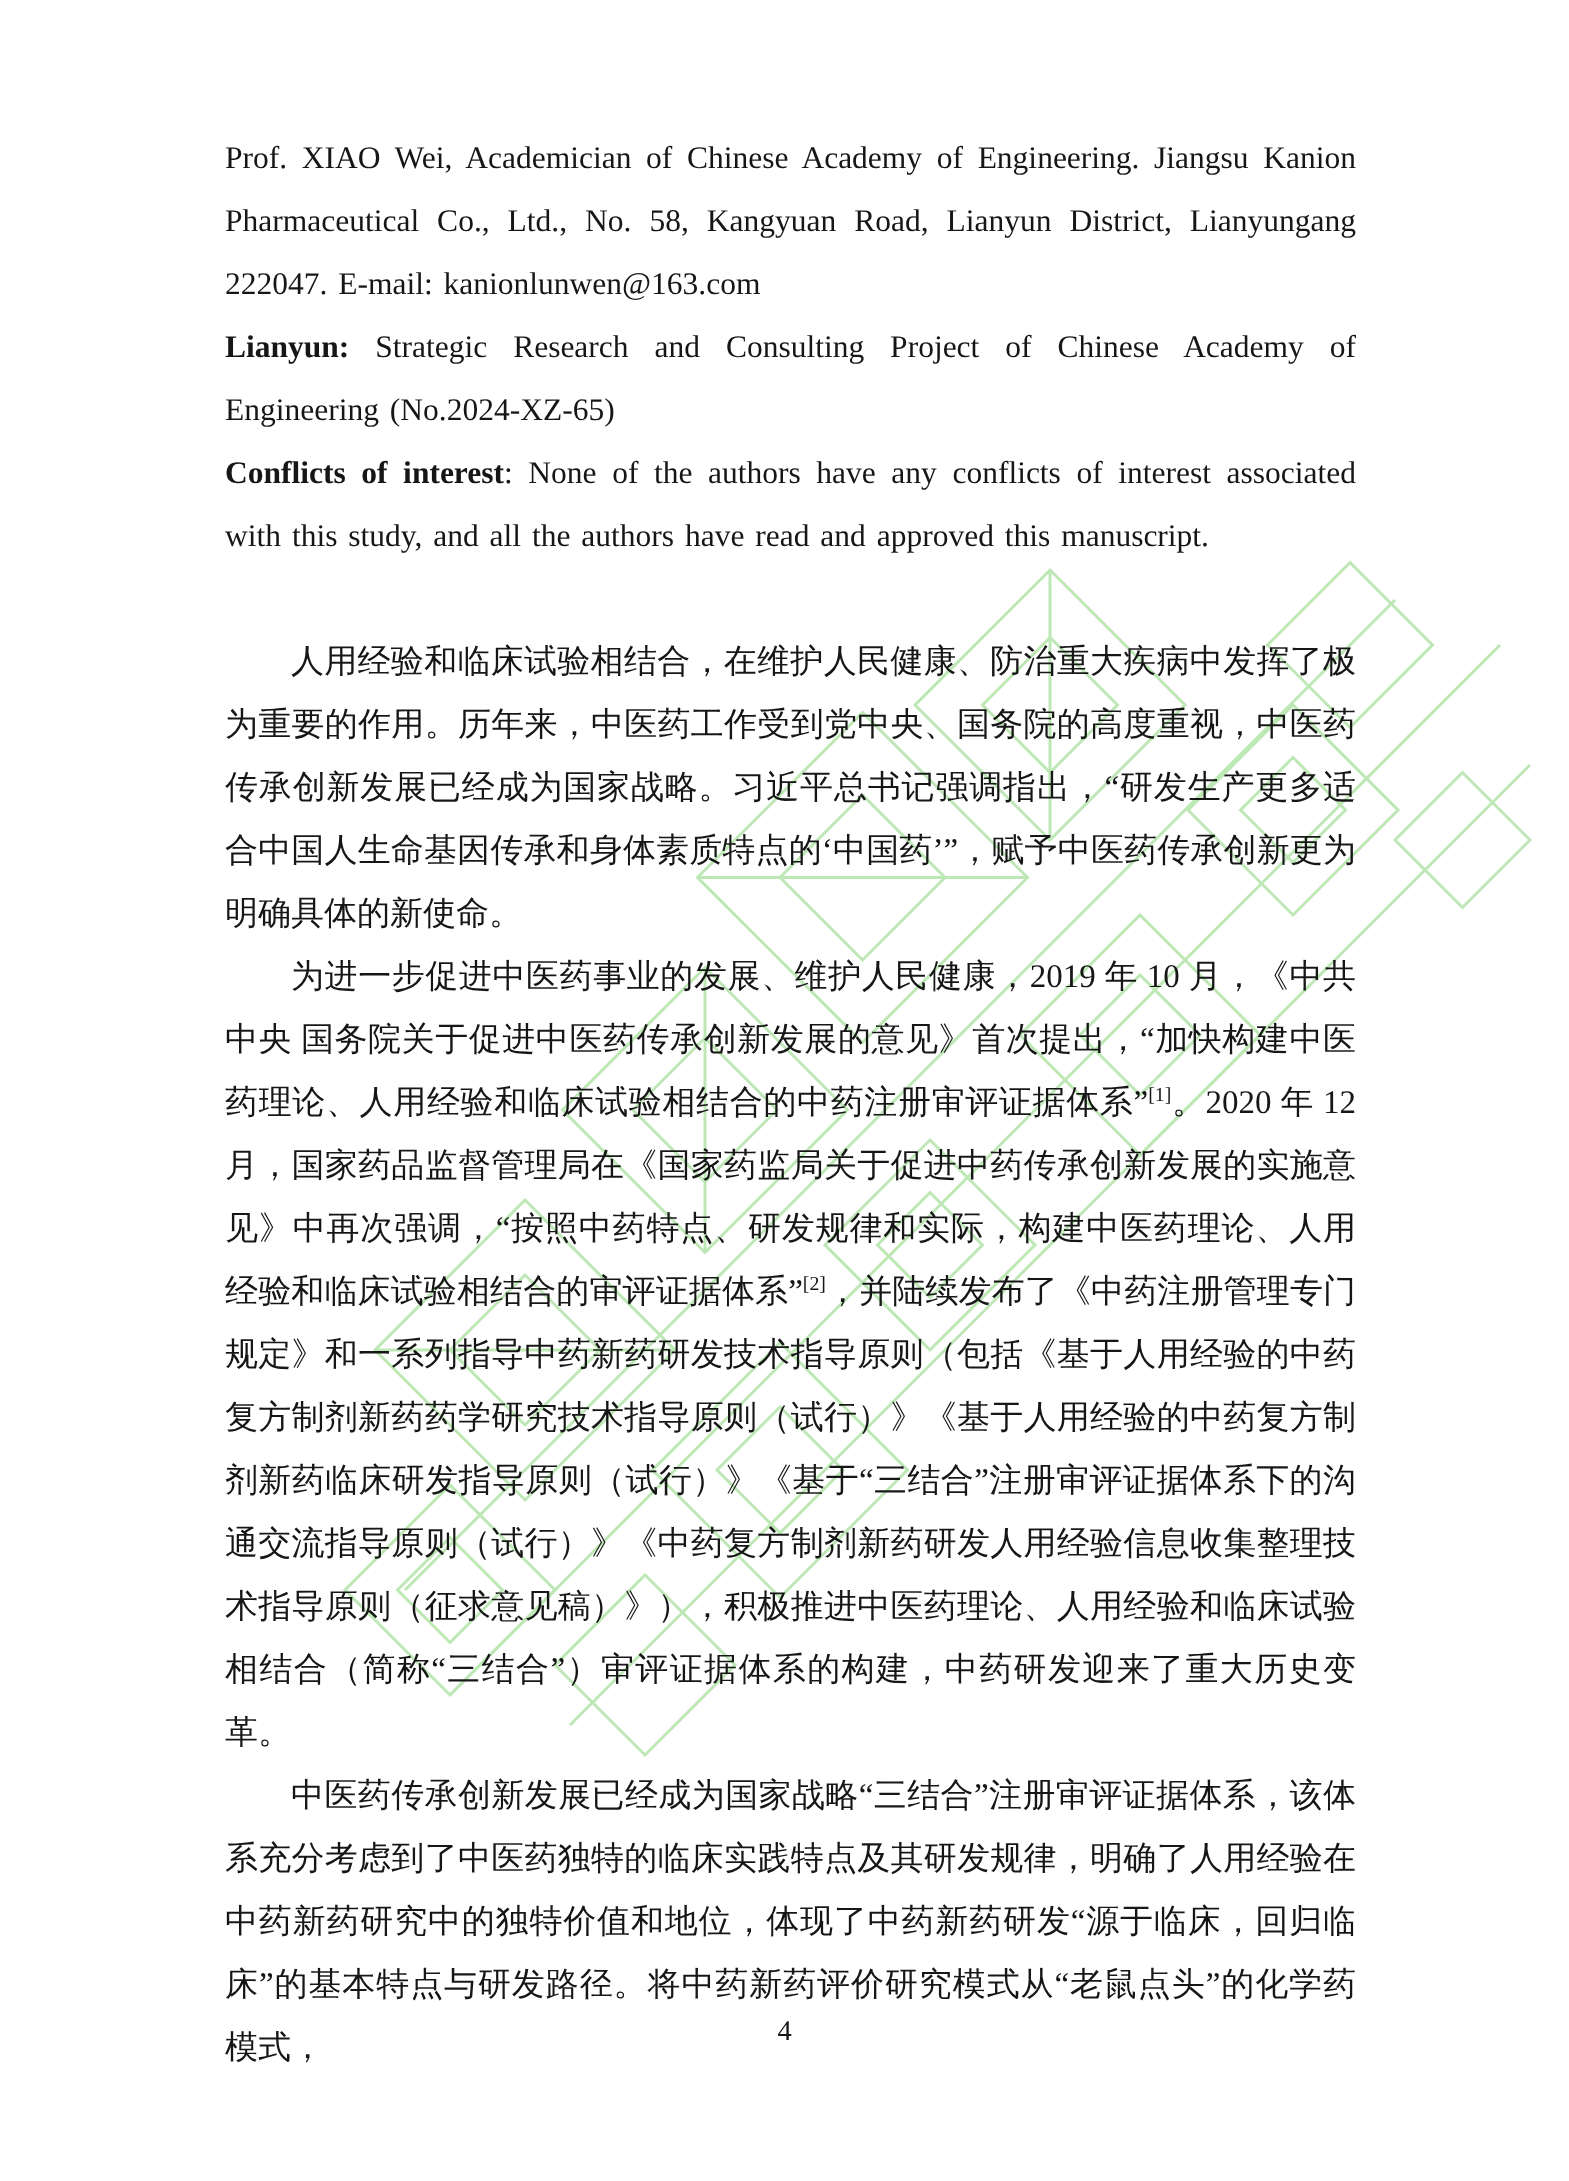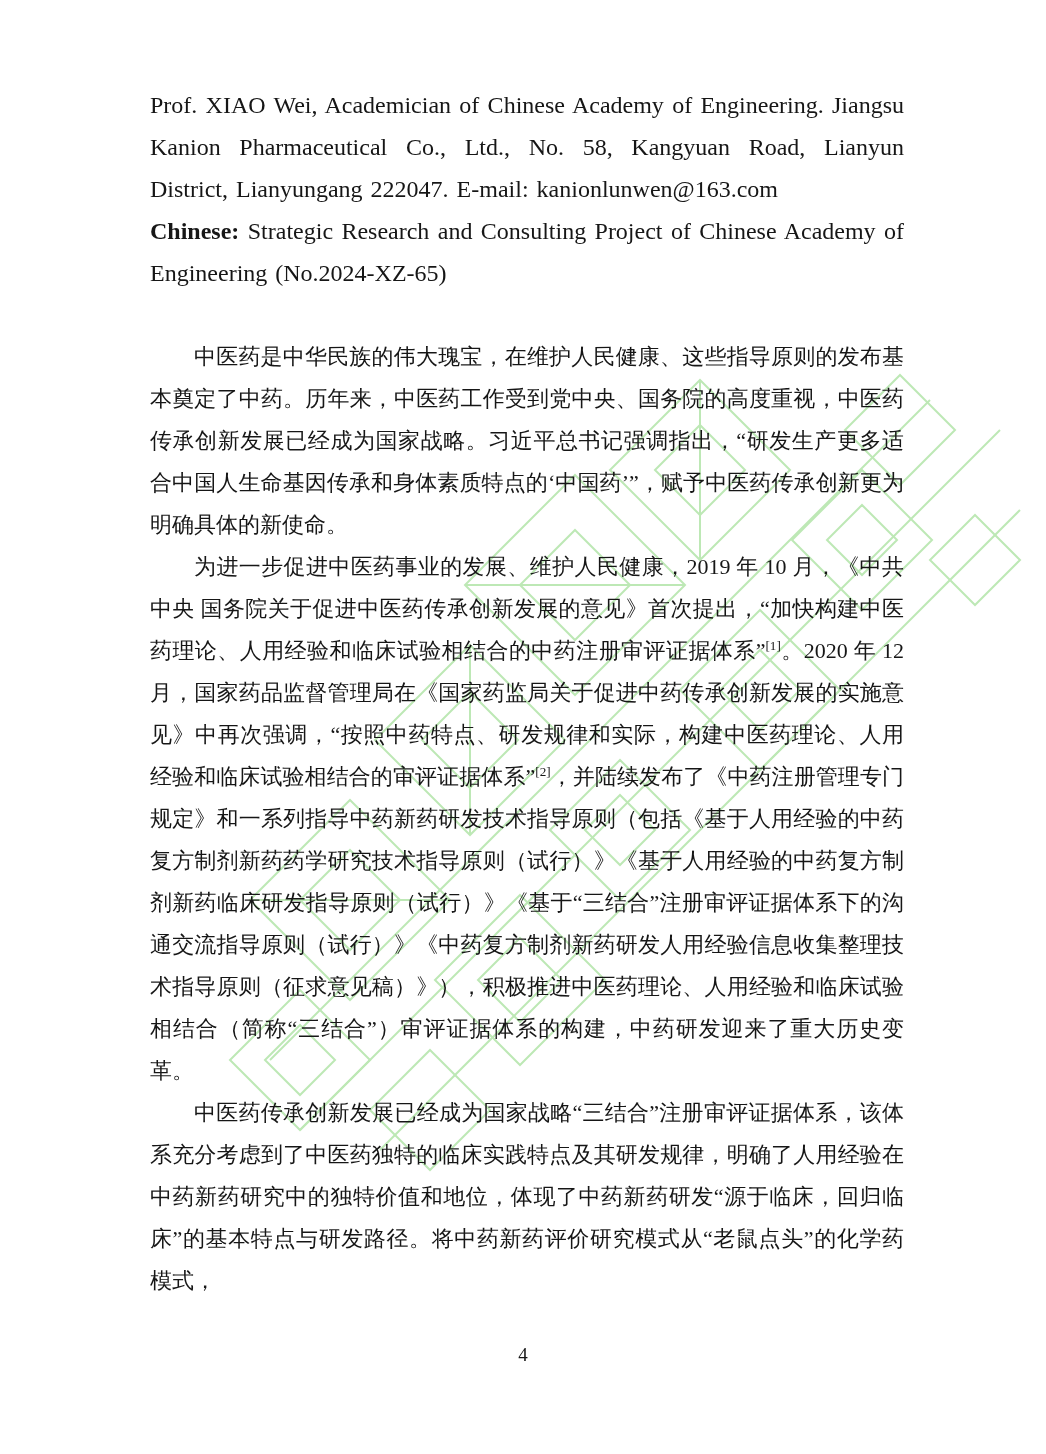--- a/index.html
+++ b/index.html
@@ -29,21 +29,21 @@
     pointer-events: none;
   }
   .watermark * { stroke: var(--wm-color); fill: none; stroke-width: 2; }
   .content {
     position: absolute;
     left: 150px;
     top: 84px;
     width: 754px;
   }
   p.fm {
-    font-size: 24px;
+    font-size: 21px;
     line-height: 42px;
     text-align: justify;
     word-spacing: 2px;
   }
   .front-matter { margin-bottom: 42px; }
   p.fm b { font-weight: bold; }
   p.zh {
     font-size: 22px;
     line-height: 42px;
     text-align: justify;
@@ -128,25 +128,26 @@
       <g>
         <path d="M975 515 L1020 560 L975 605 L930 560 Z"></path>
       </g>
     </g>
   </svg>
 
   <main class="content">
 
     <section class="front-matter">
       <p class="fm">Prof. XIAO Wei, Academician of Chinese Academy of Engineering. Jiangsu Kanion Pharmaceutical Co., Ltd., No. 58, Kangyuan Road, Lianyun District, Lianyungang 222047. E-mail: kanionlunwen@163.com</p>
-      <p class="fm"><b>Chinese:</b><span> Strategic Research and Consulting Project of Chinese Academy of Engineering (No.2024-XZ-65)</span></p>
+      <p class="fm"><b>Lianyun:</b><span> Strategic Research and Consulting Project of Chinese Academy of Engineering (No.2024-XZ-65)</span></p>
+      <p class="fm"><b>Conflicts of interest</b><span>: None of the authors have any conflicts of interest associated with this study, and all the authors have read and approved this manuscript.</span></p>
     </section>
 
     <section class="body-text" id="body-paragraphs">
-        <p class="zh"><span>中医药是中华民族的伟大瑰宝，在维护人民健康、这些指导原则的发布基本奠定了中药。历年来，中医药工作受到党中央、国务院的高度重视，中医药传承创新发展已经成为国家战略。习近平总书记强调指出，“研发生产更多适合中国人生命基因传承和身体素质特点的‘中国药’”，赋予中医药传承创新更为明确具体的新使命。</span></p>
+        <p class="zh"><span>人用经验和临床试验相结合，在维护人民健康、防治重大疾病中发挥了极为重要的作用。历年来，中医药工作受到党中央、国务院的高度重视，中医药传承创新发展已经成为国家战略。习近平总书记强调指出，“研发生产更多适合中国人生命基因传承和身体素质特点的‘中国药’”，赋予中医药传承创新更为明确具体的新使命。</span></p>
         <p class="zh"><span>为进一步促进中医药事业的发展、维护人民健康，2019 年 10 月，《中共中央 国务院关于促进中医药传承创新发展的意见》首次提出，“加快构建中医药理论、人用经验和临床试验相结合的中药注册审评证据体系”</span><span class="sup">[1]</span><span>。2020 年 12 月，国家药品监督管理局在《国家药监局关于促进中药传承创新发展的实施意见》中再次强调，“按照中药特点、研发规律和实际，构建中医药理论、人用经验和临床试验相结合的审评证据体系”</span><span class="sup">[2]</span><span>，并陆续发布了《中药注册管理专门规定》和一系列指导中药新药研发技术指导原则（包括《基于人用经验的中药复方制剂新药药学研究技术指导原则（试行）》《基于人用经验的中药复方制剂新药临床研发指导原则（试行）》《基于“三结合”注册审评证据体系下的沟通交流指导原则（试行）》《中药复方制剂新药研发人用经验信息收集整理技术指导原则（征求意见稿）》），积极推进中医药理论、人用经验和临床试验相结合（简称“三结合”）审评证据体系的构建，中药研发迎来了重大历史变革。</span></p>
         <p class="zh"><span>中医药传承创新发展已经成为国家战略“三结合”注册审评证据体系，该体系充分考虑到了中医药独特的临床实践特点及其研发规律，明确了人用经验在中药新药研究中的独特价值和地位，体现了中药新药研发“源于临床，回归临床”的基本特点与研发路径。将中药新药评价研究模式从“老鼠点头”的化学药模式，</span></p>
       </section>
 
   </main>
 
   <footer class="page-footer">
     <span class="page-number">4</span>
   </footer>
 

